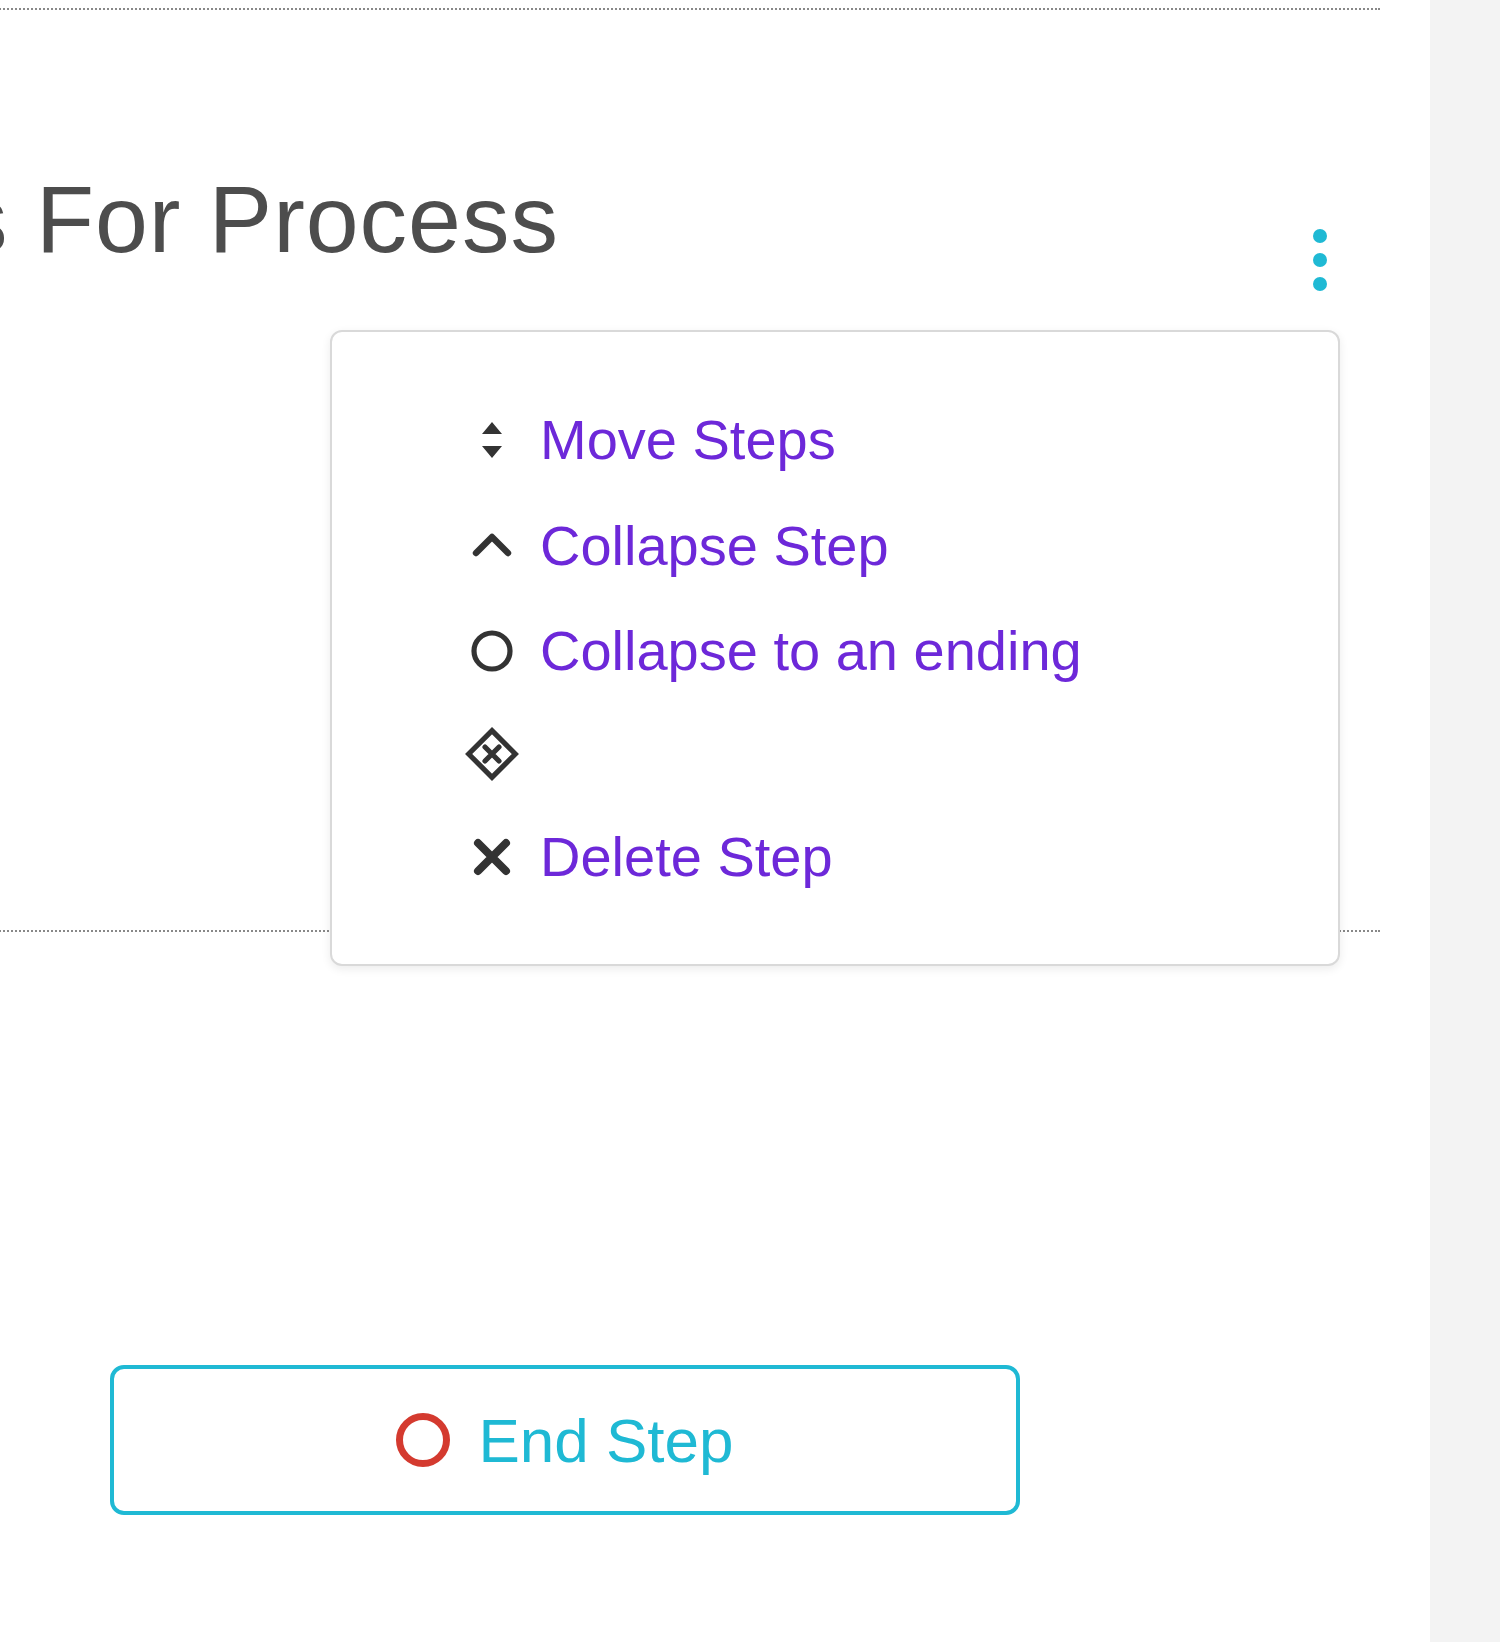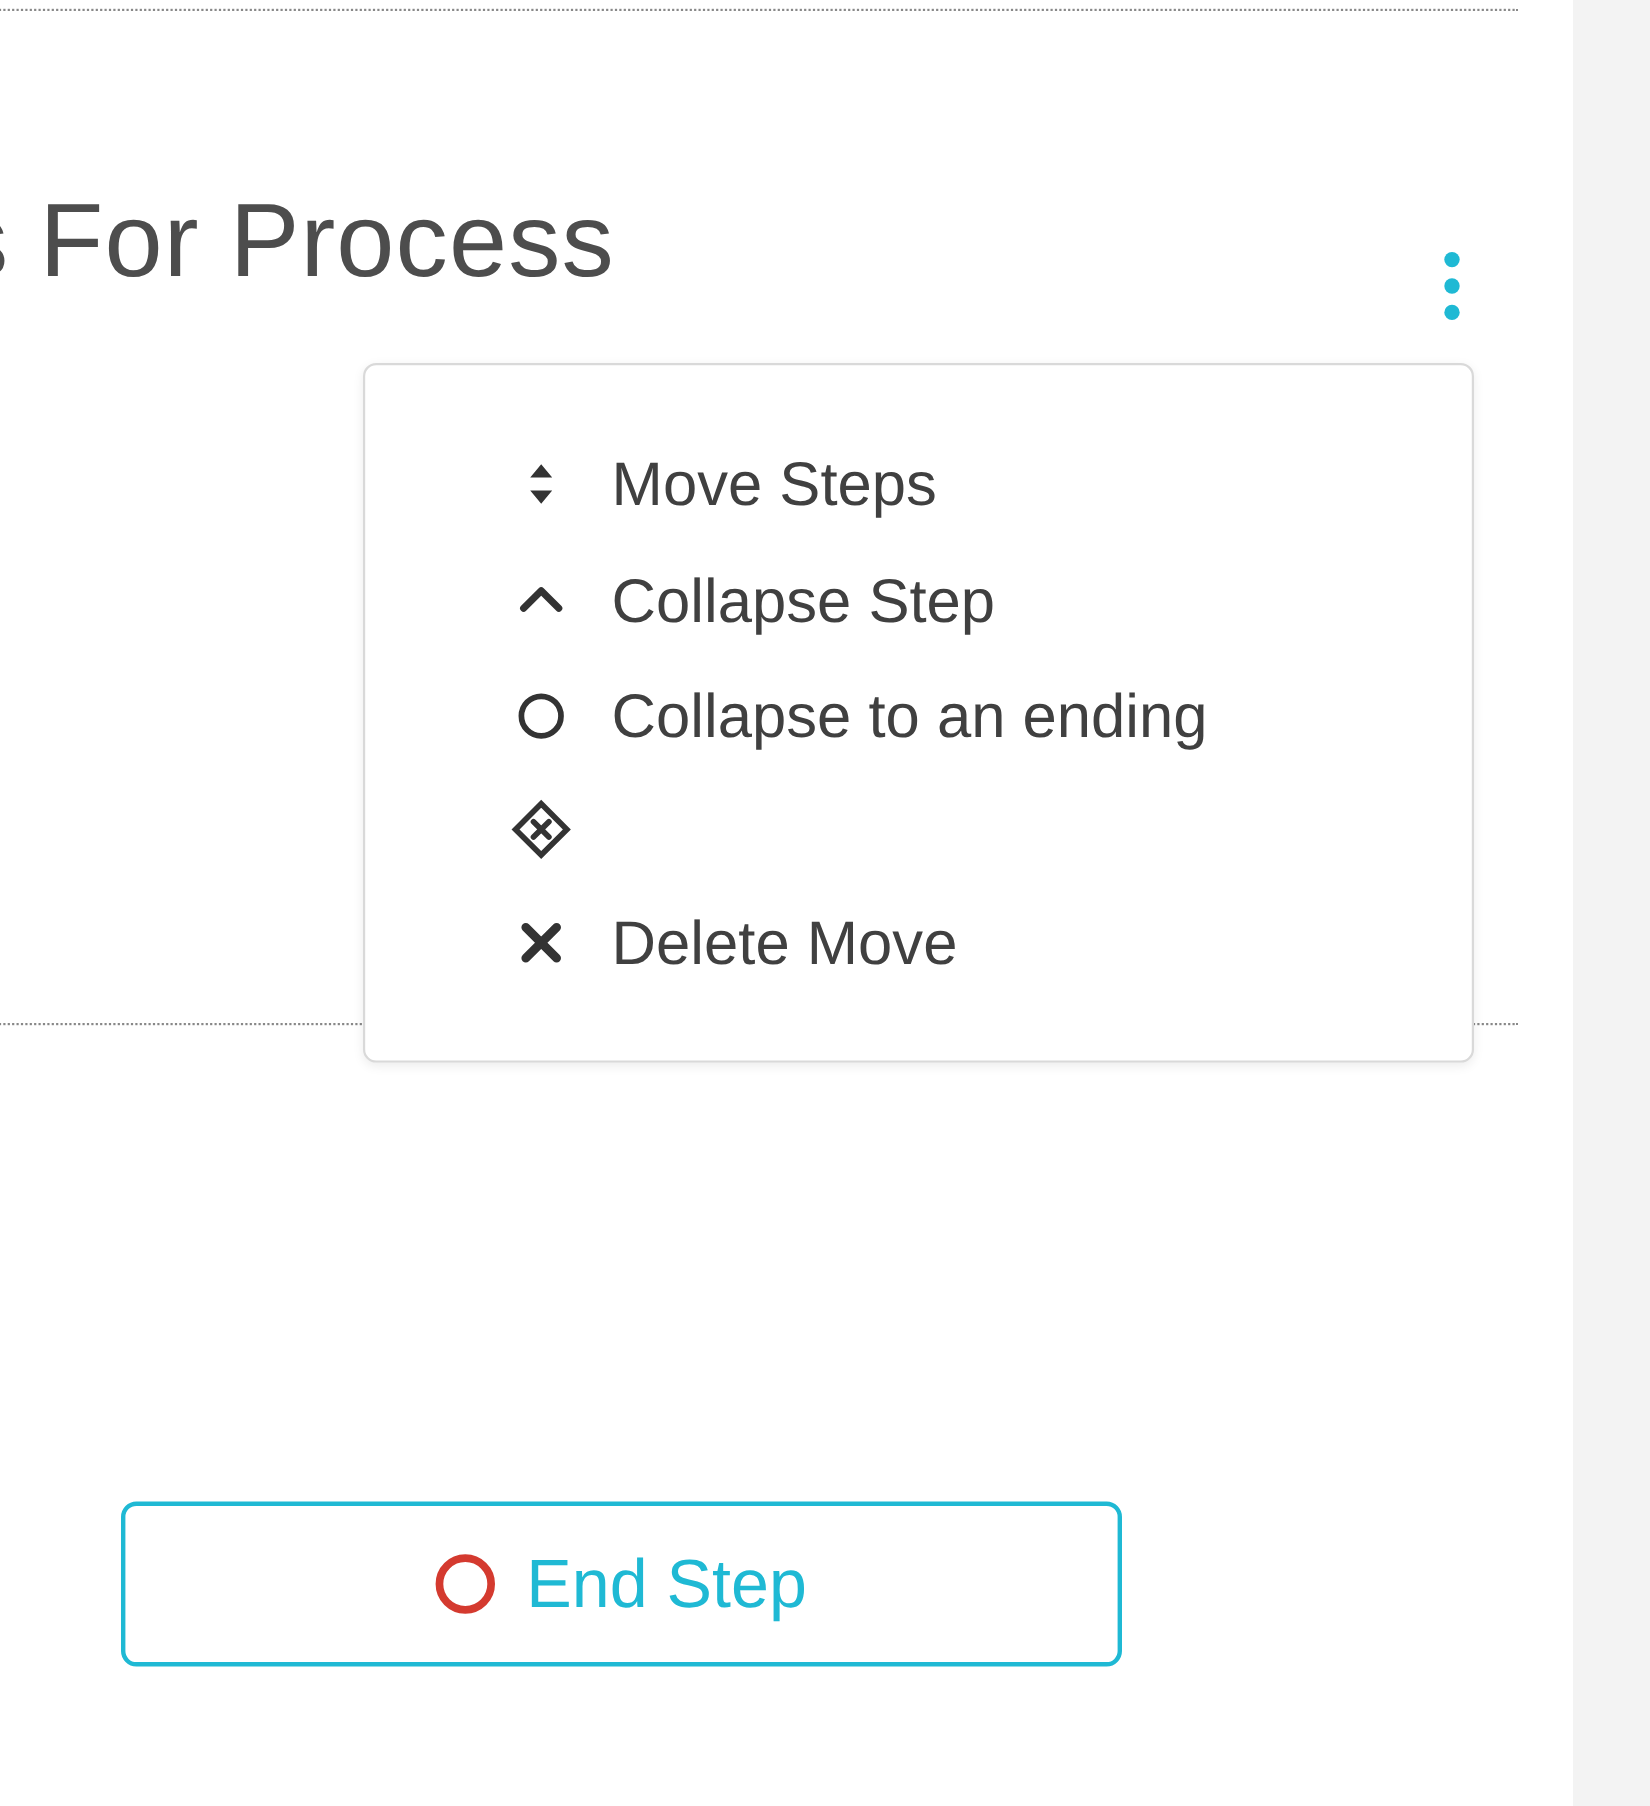--- a/index.html
+++ b/index.html
@@ -69,24 +69,24 @@
     background:#ffffff;
     border:2px solid #d9d9d9;
     border-radius:12px;
     box-shadow:0 3px 10px rgba(0,0,0,0.08);
     padding:55px 10px 55px 10px;
     box-sizing:border-box;
   }
   .menu-item{
     display:flex;
     align-items:center;
-    gap:34px;
+    gap:18px;
     padding:22px 10px 22px 120px;
     font-size:56px;
-    color:#404040;
+    color:#6d28d9;
     cursor:pointer;
     line-height:1.1;
   }
   .menu-item .icon{
     width:60px;
     display:flex;
     align-items:center;
     justify-content:center;
     flex:0 0 60px;
   }
@@ -177,21 +177,21 @@
       </span>
     </div>
 
 
     <div class="menu-item">
       <span class="icon">
         <svg viewBox="0 0 24 24">
             <path fill="none" stroke="#333" stroke-width="4" stroke-linecap="round" d="M5 5l14 14M19 5L5 19"></path>
           </svg>
       </span>
-      <span>Delete Move</span>
+      <span>Delete Step</span>
     </div>
 
   </div>
 
   <div class="end-step-btn">
     <span class="ring"></span>
     <span class="lbl">End Step</span>
   </div>
 
 </div>

